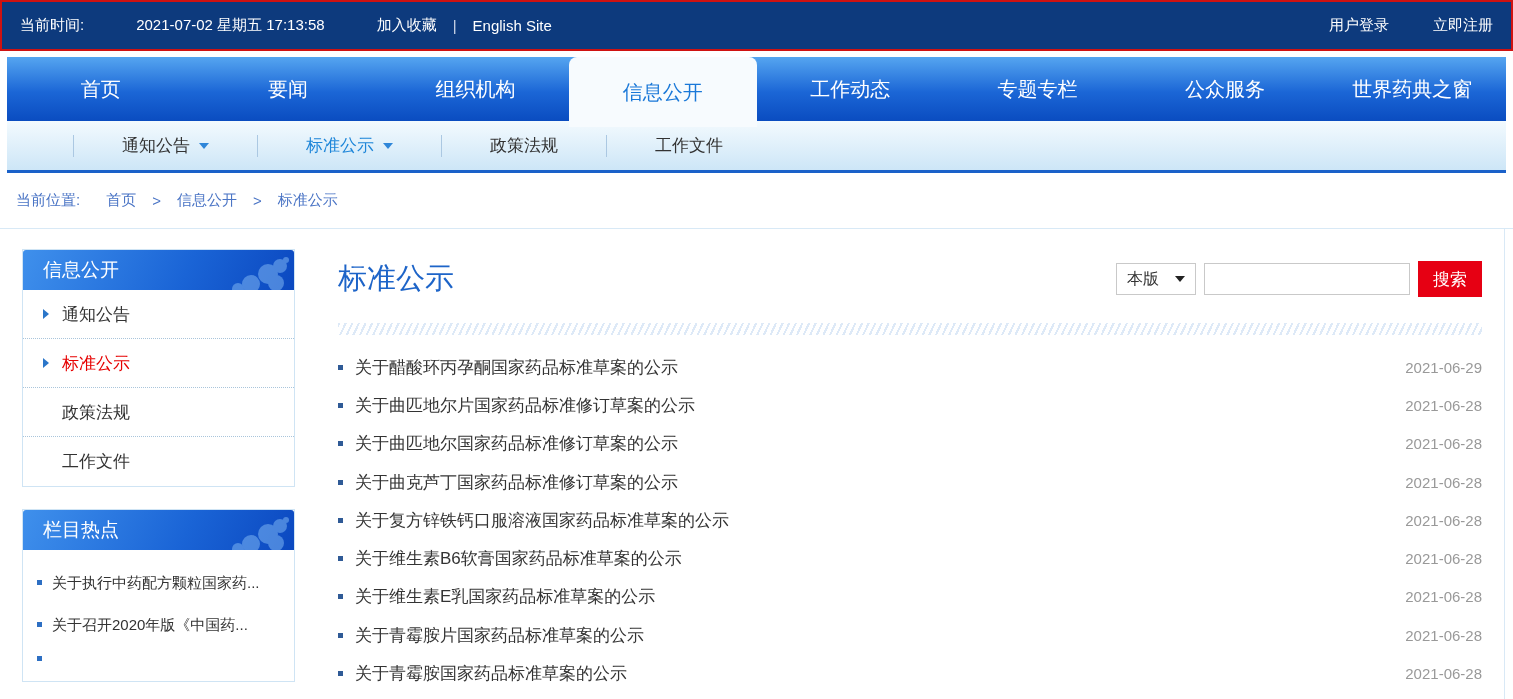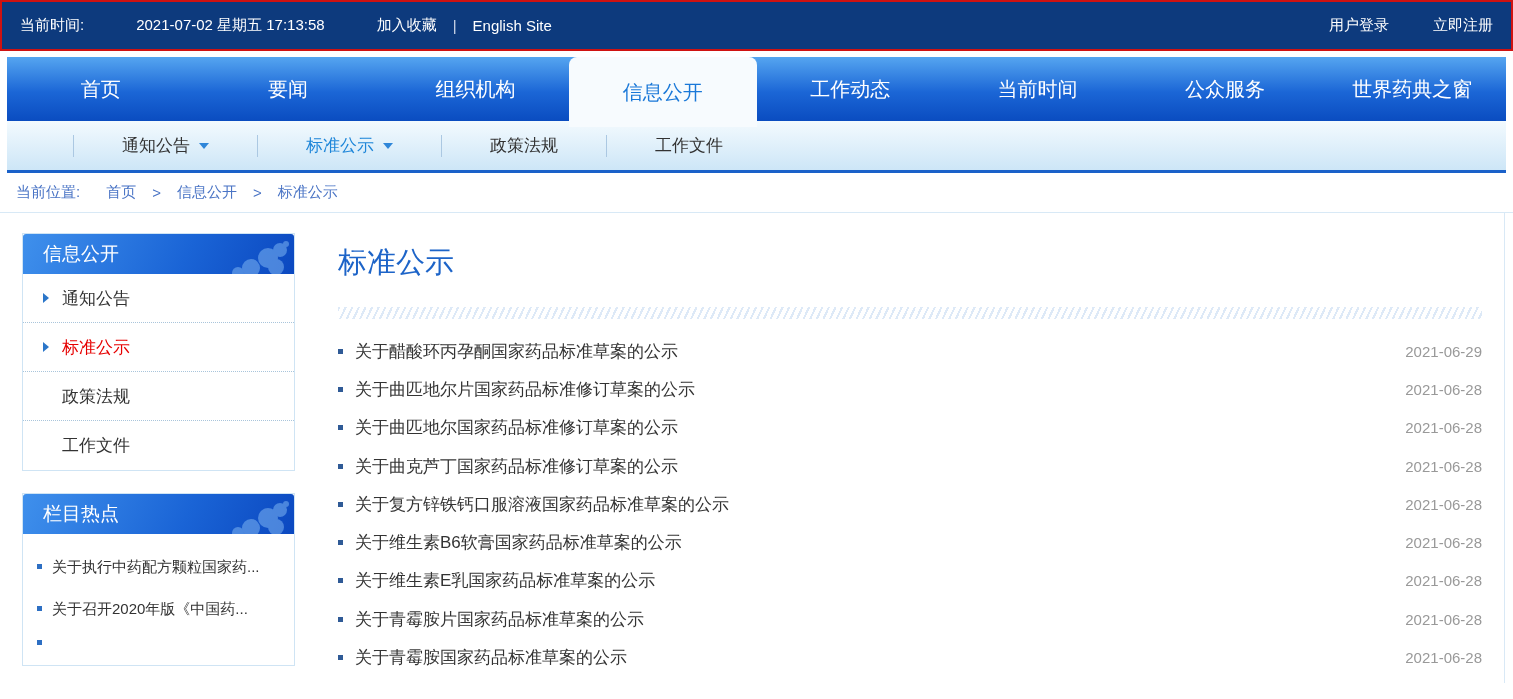--- a/index.html
+++ b/index.html
@@ -31,21 +31,21 @@
     background:linear-gradient(180deg,#f3fafe 0%,#cde6f7 100%);
     border-bottom:3px solid #1a61c9; padding-left:66px; }
   .sn-divider { width:1px; height:22px; background:#abc8e2; }
   .sn-item { padding:0 48px; font-size:17px; color:#333; display:flex;
     align-items:center; gap:9px; cursor:pointer; height:100%; }
   .sn-item.active { color:#1e86d9; }
   .caret-down { width:0; height:0; border-left:5px solid transparent;
     border-right:5px solid transparent; border-top:6px solid #2e86d9; }
 
   
-  .breadcrumb { height:40px; display:flex; align-items:center; padding:0 16px;
+  .breadcrumb { height:56px; display:flex; align-items:center; padding:0 16px;
     font-size:15px; color:#4a74c5; border-bottom:1px solid #d8e9f6; background:#fff; }
   .bc-label { margin-right:26px; }
   .bc-link { color:#4a74c5; cursor:pointer; text-decoration:none; }
   .bc-sep { margin:0 16px; }
 
   
   .content { display:flex; height:470px; margin-right:8px; padding:20px 0 0 22px;
     border-right:1px solid #d9e9f6; overflow:hidden; }
 
   
@@ -110,21 +110,21 @@
     <span>立即注册</span>
   </div>
 </div>
 
 <div class="nav">
   <div class="nav-item">首页</div>
   <div class="nav-item">要闻</div>
   <div class="nav-item">组织机构</div>
   <div class="nav-item active">信息公开</div>
   <div class="nav-item">工作动态</div>
-  <div class="nav-item">当前时间</div>
+  <div class="nav-item">专题专栏</div>
   <div class="nav-item">公众服务</div>
   <div class="nav-item">世界药典之窗</div>
 </div>
 
 <div class="subnav">
   <span class="sn-divider"></span>
   <div class="sn-item">
     <span>通知公告</span>
     <span class="caret-down"></span>
   </div>
@@ -215,20 +215,28 @@
           <span class="sq-bullet"></span>
         </div>
       </div>
     </div>
 
   </div>
 
   <div class="main">
     <div class="main-header">
       <div class="page-title">标准公示</div>
+      <div class="search">
+        <div class="select-box">
+          <span>本版</span>
+          <span class="select-caret"></span>
+        </div>
+        <input class="search-input" type="text" value="" style="">
+        <button class="search-btn">搜索</button>
+      </div>
     </div>
 
     <div class="hatch"></div>
 
     <div class="list">
       <div class="row">
         <span class="sq-bullet"></span>
         <a class="row-title">关于醋酸环丙孕酮国家药品标准草案的公示</a>
         <span class="row-date">2021-06-29</span>
       </div>

